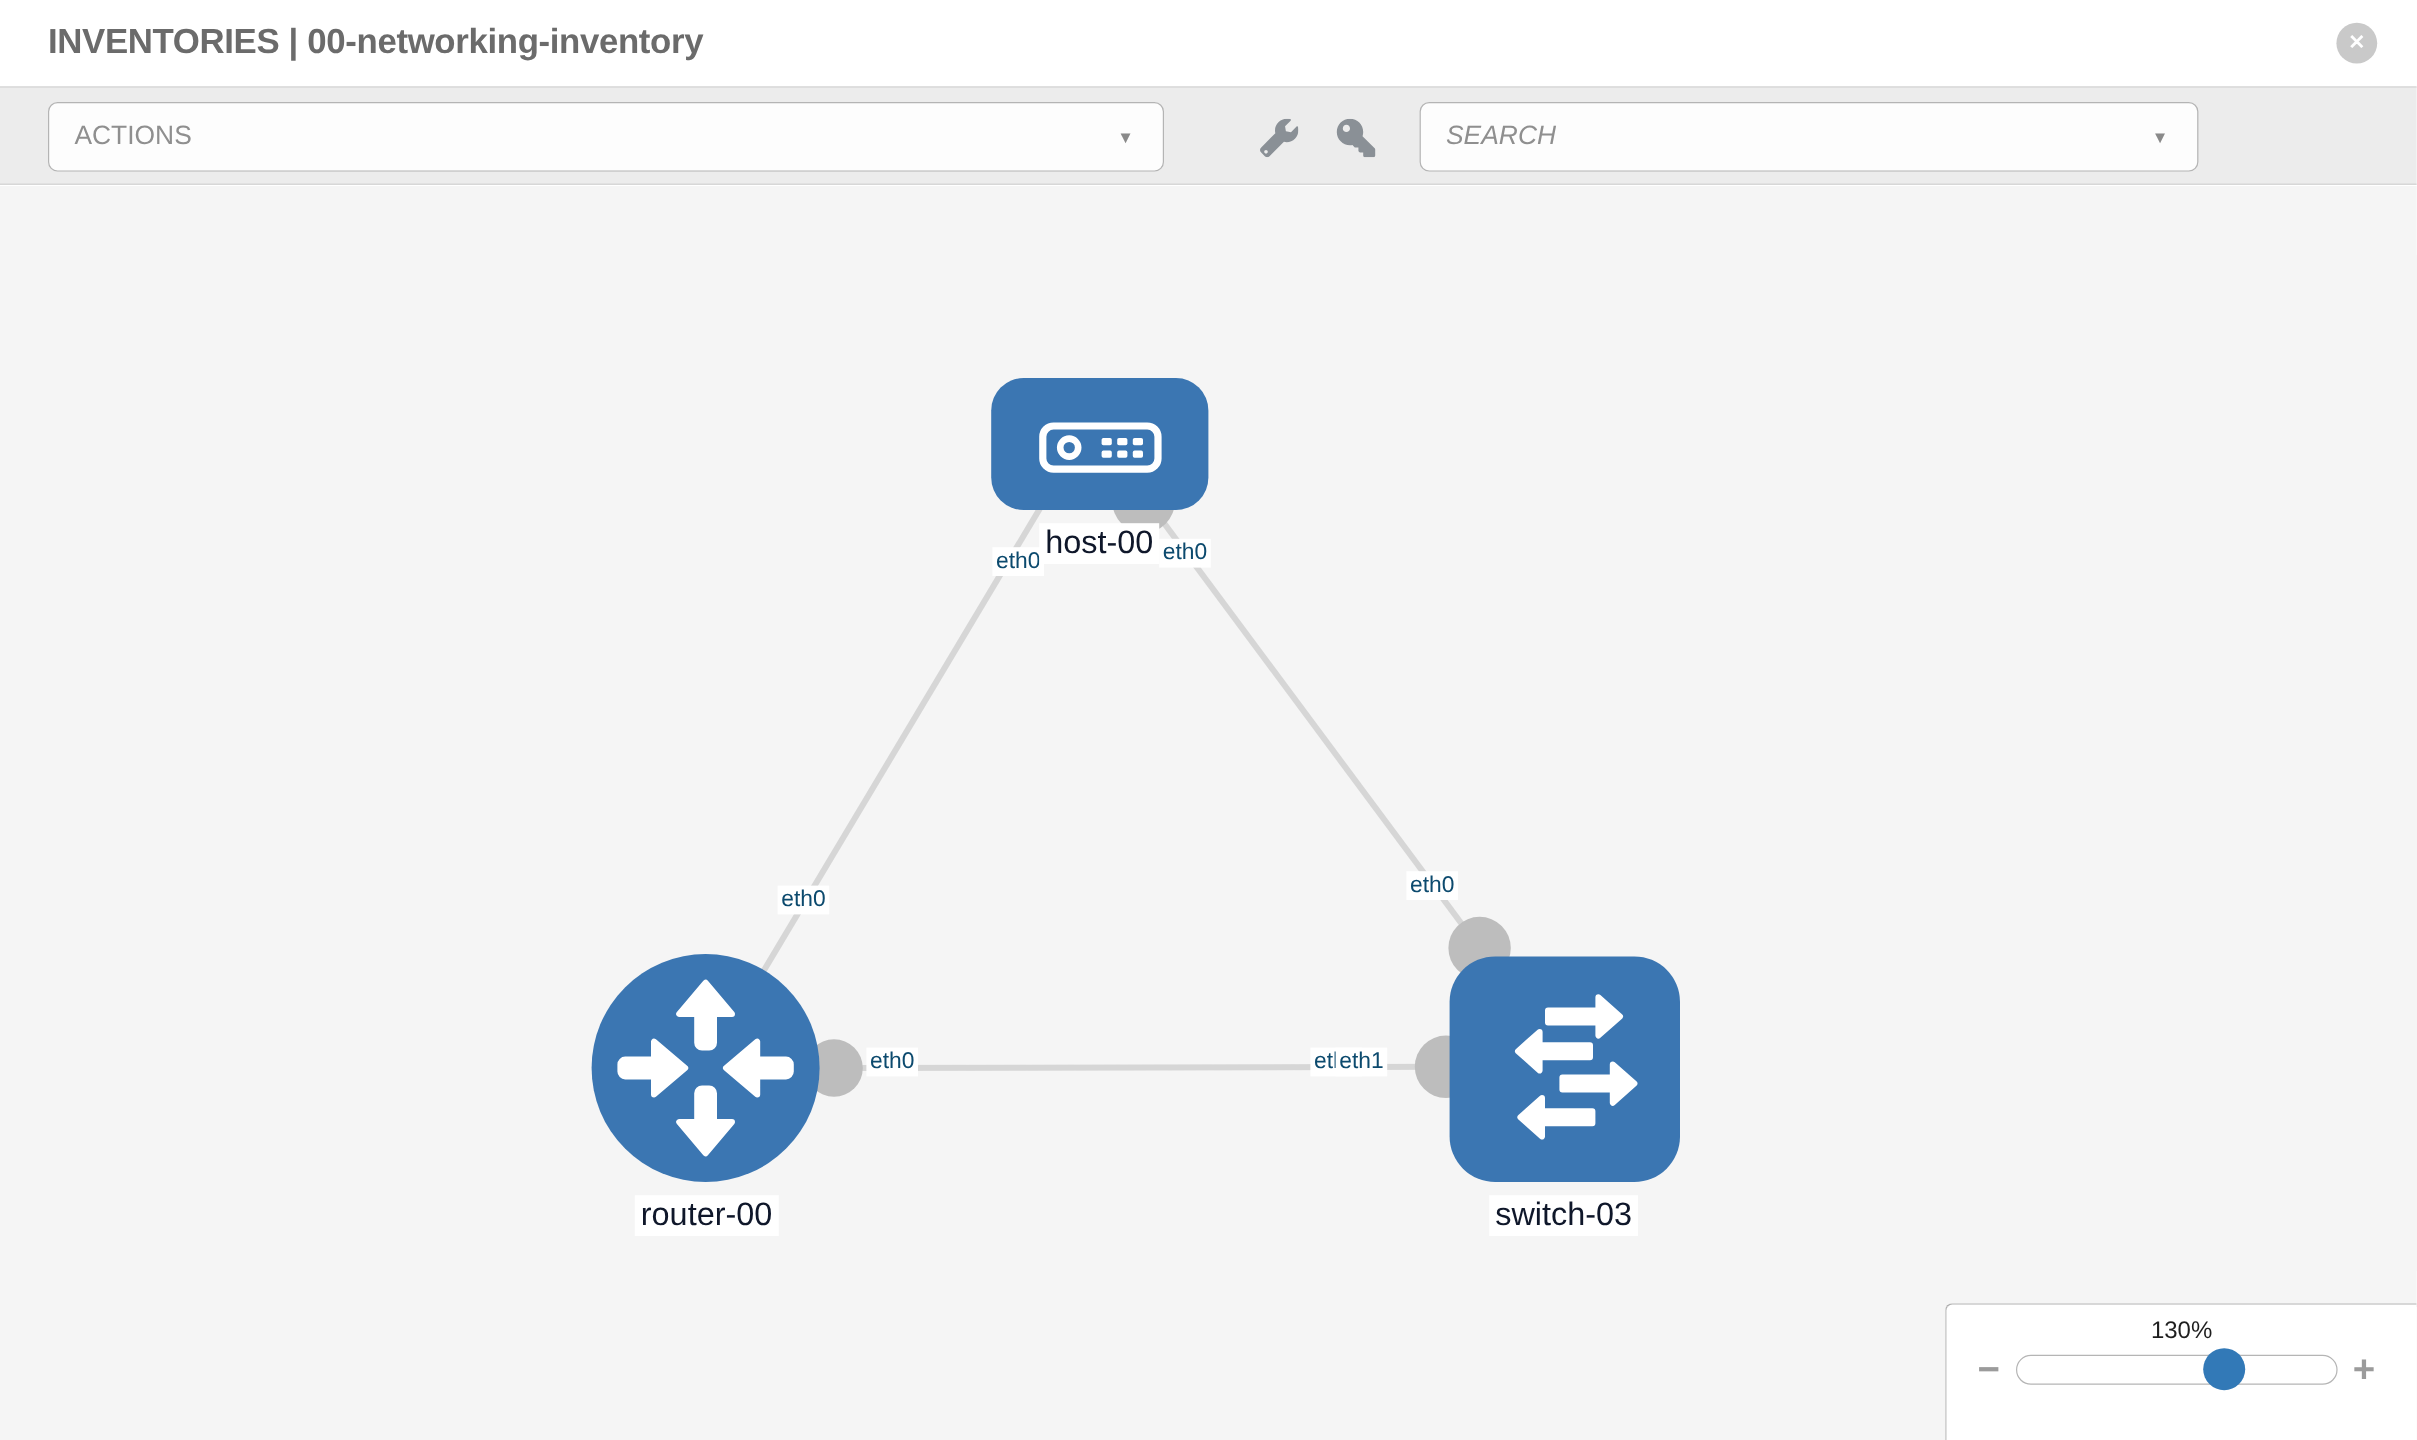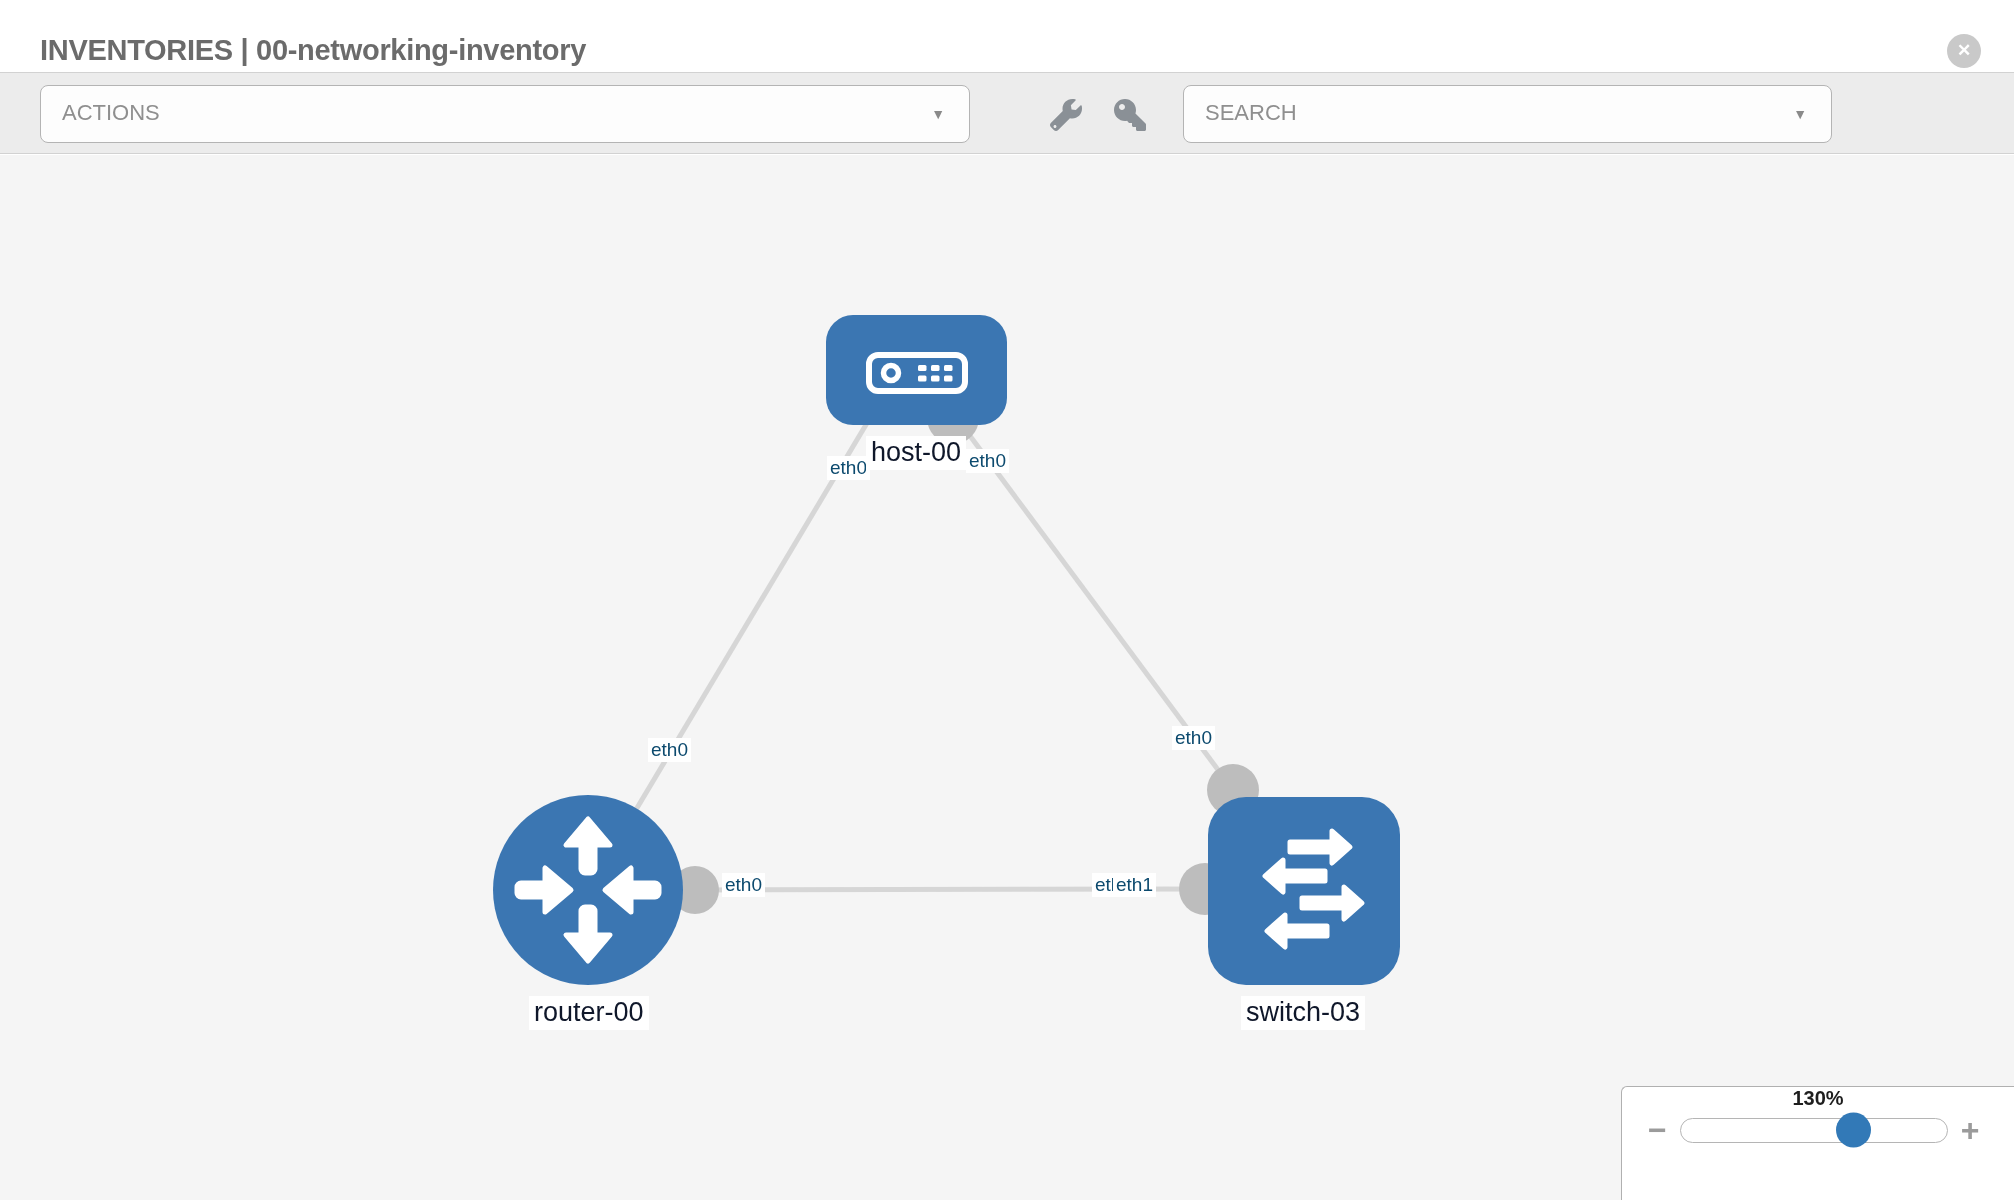--- a/index.html
+++ b/index.html
@@ -1,34 +1,34 @@
 <!DOCTYPE html>
 <html><head>
 <meta charset="utf-8">
 <style>
   * { margin:0; padding:0; box-sizing:border-box; }
   html,body { width:2014px; height:1200px; overflow:hidden; background:#fff;
               font-family:"Liberation Sans", sans-serif; }
   .app { position:relative; width:2014px; height:1200px; background:#fff; }
 
   
-  .header { position:absolute; top:15px; left:0; width:100%; height:72px; background:#fff; }
+  .header { position:absolute; top:0; left:0; width:100%; height:72px; background:#fff; }
   .title { position:absolute; left:40px; top:19px; font-size:29px; font-weight:700;
            color:#6b6b6b; letter-spacing:-0.3px; }
   .close-btn { position:absolute; right:33px; top:19px; width:34px; height:34px;
                border-radius:50%; background:#c9c9c9; color:#fff; font-size:17px;
                font-weight:700; text-align:center; line-height:34px; cursor:pointer; }
 
   
   .toolbar { position:absolute; top:72px; left:0; width:100%; height:82px;
              background:#ececec; border-top:1px solid #d2d2d2; border-bottom:1px solid #d2d2d2; }
   .dropdown { position:absolute; top:12px; height:58px; background:#fdfdfd;
               border:1px solid #b4b4b4; border-radius:8px; cursor:pointer; }
   .dd-actions { left:40px;  width:930px;text-align:right; }
-  .dd-search  { left:1183px; width:649px; }
+  .dd-search  { left:1183px; width:649px;font-style:italic; }
   .dd-label { position:absolute; left:21px; top:14px; font-size:22px; color:#8f8f8f; }
   .dd-caret { position:absolute; right:24px; top:20px; font-size:14px; color:#8a8a8a; }
   .tool-icon-btn { position:absolute; top:26px; width:40px; height:34px; cursor:pointer; }
   .tool-icon-btn svg { display:block; margin:auto; }
   .btn-wrench { left:1046px; }
   .btn-key    { left:1110px; }
 
   
   .canvas { position:absolute; top:155px; left:0; width:2014px; height:1045px; background:#f5f5f5; }
   .net-svg { position:absolute; top:0; left:0; }
@@ -42,21 +42,21 @@
 
   .node-label { position:absolute; z-index:3; background:#fff; color:#0f172a;
                 font-size:27px; line-height:1.25; padding:0 5px; white-space:nowrap; }
   .iface-label { position:absolute; z-index:3; background:#fff; color:#0c4a6e;
                  font-size:19px; line-height:1.25; padding:0 3px; white-space:nowrap; }
 
   
   .zoom-panel { position:absolute; right:0; bottom:0; width:393px; height:114px;
                 background:#fff; border-top:1px solid #b0b0b0; border-left:1px solid #b0b0b0;
                 border-top-left-radius:6px; z-index:6; }
-  .zoom-level { text-align:center; font-size:20px; color:#1e1e1e;font-weight:bold; }
+  .zoom-level { margin-top:11px; text-align:center; font-size:20px; color:#1e1e1e; }
   .zoom-row { display:flex; align-items:center; margin-top:7px; padding-left:26px; }
   .zoom-minus, .zoom-plus { font-size:32px; font-weight:700; color:#9b9b9b;
                             line-height:26px; cursor:pointer; }
   .zoom-track { position:relative; flex:none; width:268px; height:25px; margin:0 13px;
                 background:#fff; border:1px solid #b5b5b5; border-radius:13px; cursor:pointer; }
   .zoom-thumb { position:absolute; left:155px; top:50%; transform:translateY(-50%);
                 width:35px; height:35px; border-radius:50%; background:#3279b7; cursor:pointer; }
 </style>
 </head>
 <body>

